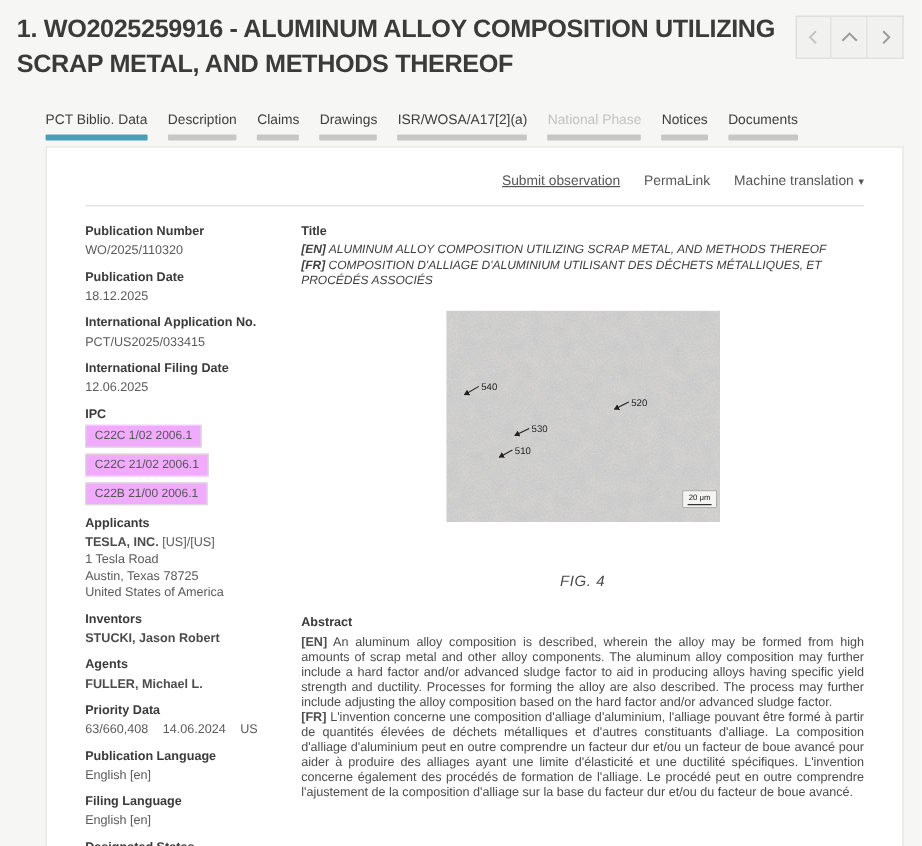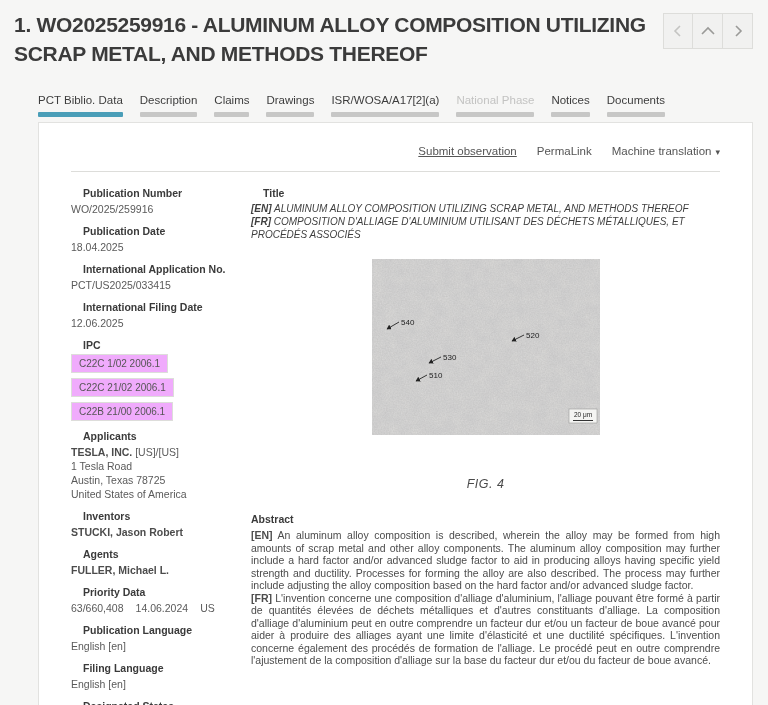--- a/index.html
+++ b/index.html
@@ -42,21 +42,21 @@
   .action-link { font-size:11.5px; color:#555; cursor:pointer; white-space:nowrap; }
   .action-link.underlined { text-decoration:underline; }
   .caret { font-size:9px; color:#555; margin-left:4px; }
   .divider { border-top:1px solid #ddddda; margin-bottom:15px; }
 
   .columns { display:flex; }
   .left-col { width:180px; flex-shrink:0; }
   .right-col { flex:1; }
 
   .field { margin-bottom:9px; }
-  .field-label { font-size:10.5px; font-weight:bold; color:#3a3a3a; margin-bottom:3px;margin-left:12px; }
+  .field-label { font-size:10.5px; font-weight:bold; color:#3a3a3a; margin-bottom:3px; }
   .field-value { font-size:10.5px; color:#5a5a5a; line-height:14px; }
   .bold-name { font-weight:bold; color:#4c4c4c; }
   .chips { display:flex; flex-wrap:wrap; gap:5px; max-width:170px; }
   .chip {
     border:1px solid #ddddda; background:#f0abfc; font-size:10px; color:#555;
     padding:3px 7px; white-space:nowrap; cursor:pointer;
   }
   .priority-row span { margin-right:12px; }
   .view-all { font-size:10.5px; color:#8a8a8a; font-style:italic; cursor:pointer; }
 
@@ -147,26 +147,26 @@
       </span>
     </div>
     <div class="divider"></div>
 
     <div class="columns">
 
       <div class="left-col">
 
         <div class="field">
           <div class="field-label">Publication Number</div>
-          <div class="field-value">WO/2025/259916</div>
+          <div class="field-value">WO/2025/110320</div>
         </div>
 
         <div class="field">
           <div class="field-label">Publication Date</div>
-          <div class="field-value">18.04.2025</div>
+          <div class="field-value">18.12.2025</div>
         </div>
 
         <div class="field">
           <div class="field-label">International Application No.</div>
           <div class="field-value">PCT/US2025/033415</div>
         </div>
 
         <div class="field">
           <div class="field-label">International Filing Date</div>
           <div class="field-value">12.06.2025</div>

